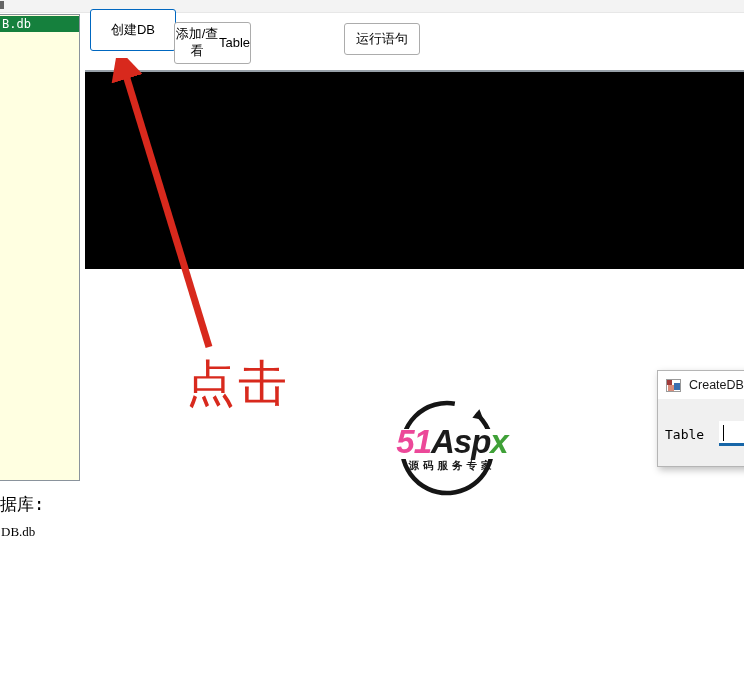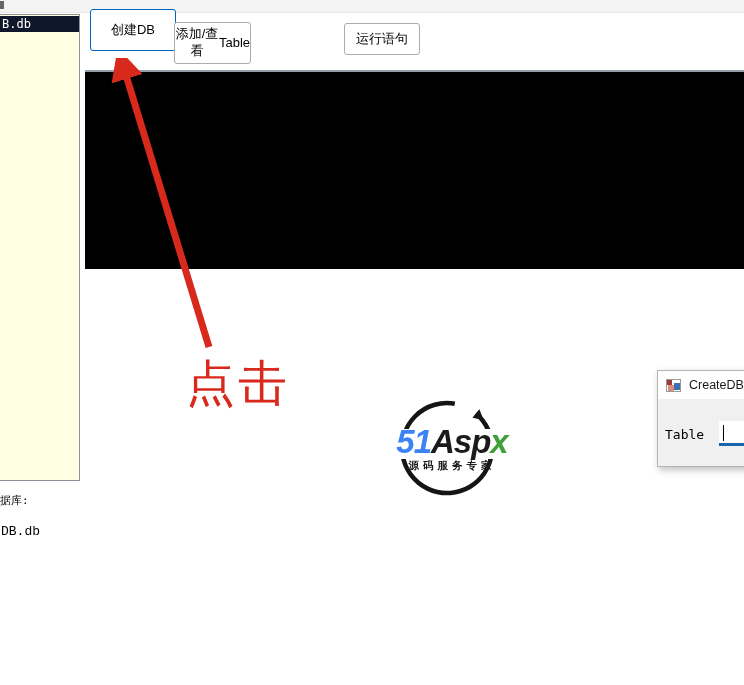--- a/index.html
+++ b/index.html
@@ -21,21 +21,21 @@
     position: absolute; left: 0; top: 1px; width: 4px; height: 8px;
     background: #4a4a4a; opacity: .85;
   }
   
   .db-listbox {
     position: absolute; left: -1px; top: 14px; width: 81px; height: 467px;
     background: #ffffe1; border: 1px solid #8a939c;
   }
   .db-listbox .item-selected {
     margin-top: 1px; height: 16px; line-height: 16px;
-    background: #0f172a; color: #fff;
+    background: #15803d; color: #fff;
     font-family: "DejaVu Sans Mono", monospace; font-size: 12px;
     padding-left: 2px; white-space: nowrap; overflow: hidden;
   }
   
   .btn {
     position: absolute; background: #ffffff; border: 1px solid #acacac;
     border-radius: 3px; font-size: 13px; color: #000;
     display: flex; align-items: center; justify-content: center;
     text-align: center; line-height: 1.3; cursor: default;
     font-family: "Liberation Sans", sans-serif;
@@ -61,21 +61,21 @@
   .logo svg { position: absolute; left: 0; top: 0; }
   .logo .text-band {
     position: absolute; left: 2px; top: 31px; width: 116px; height: 30px; background: #ffffff;
   }
   .logo .logo-text {
     position: absolute; left: 0; top: 26px; width: 120px; height: 36px;
     text-align: center; font-style: italic; font-weight: bold;
     font-size: 33px; line-height: 36px; letter-spacing: -1px;
     font-family: "Liberation Sans", sans-serif; white-space: nowrap;
   }
-  .logo .logo-text .red { color: #3b82f6; text-align: center; }
+  .logo .logo-text .red { color: #ec4899; text-align: center; }
   .logo .logo-text .dark { color: #1b1b1b; }
   .logo .logo-text .green { color: #3fa037; }
   .logo .logo-sub {
     position: absolute; left: 0; top: 61px; width: 120px;
     text-align: center; font-size: 10.5px; font-weight: bold;
     letter-spacing: 4px; color: #1b1b1b; white-space: nowrap;
   }
   
   .dialog {
     position: absolute; left: 657px; top: 370px; width: 110px; height: 97px;
@@ -100,26 +100,26 @@
     position: absolute; left: 61px; top: 50px; width: 60px; height: 25px;
     background: #ffffff; border: none; border-bottom: 3px solid #1766a8;
     font-family: "DejaVu Sans Mono", monospace; font-size: 13px;
     padding: 2px 0 2px 4px; outline: none;
   }
   .caret {
     position: absolute; left: 65px; top: 54px; width: 1px; height: 16px; background: #000;
   }
   
   .status-line1 {
-    position: absolute; left: 0; top: 493px; font-size: 11px; color: #000;
+    position: absolute; left: 0; top: 493px; font-size: 17px; color: #000;
     font-family: "DejaVu Sans Mono", monospace; white-space: nowrap;
   }
   .status-line2 {
     position: absolute; left: 1px; top: 524px; font-size: 13px; color: #000;
-    font-family: Liberation Mono, monospace; white-space: nowrap;
+    font-family: Liberation Serif, serif; white-space: nowrap;
   }
 </style>
 </head>
 <body>
 
 <div class="top-strip">
   <div class="corner-fragment"></div>
 </div>
 
 <div class="db-listbox">

